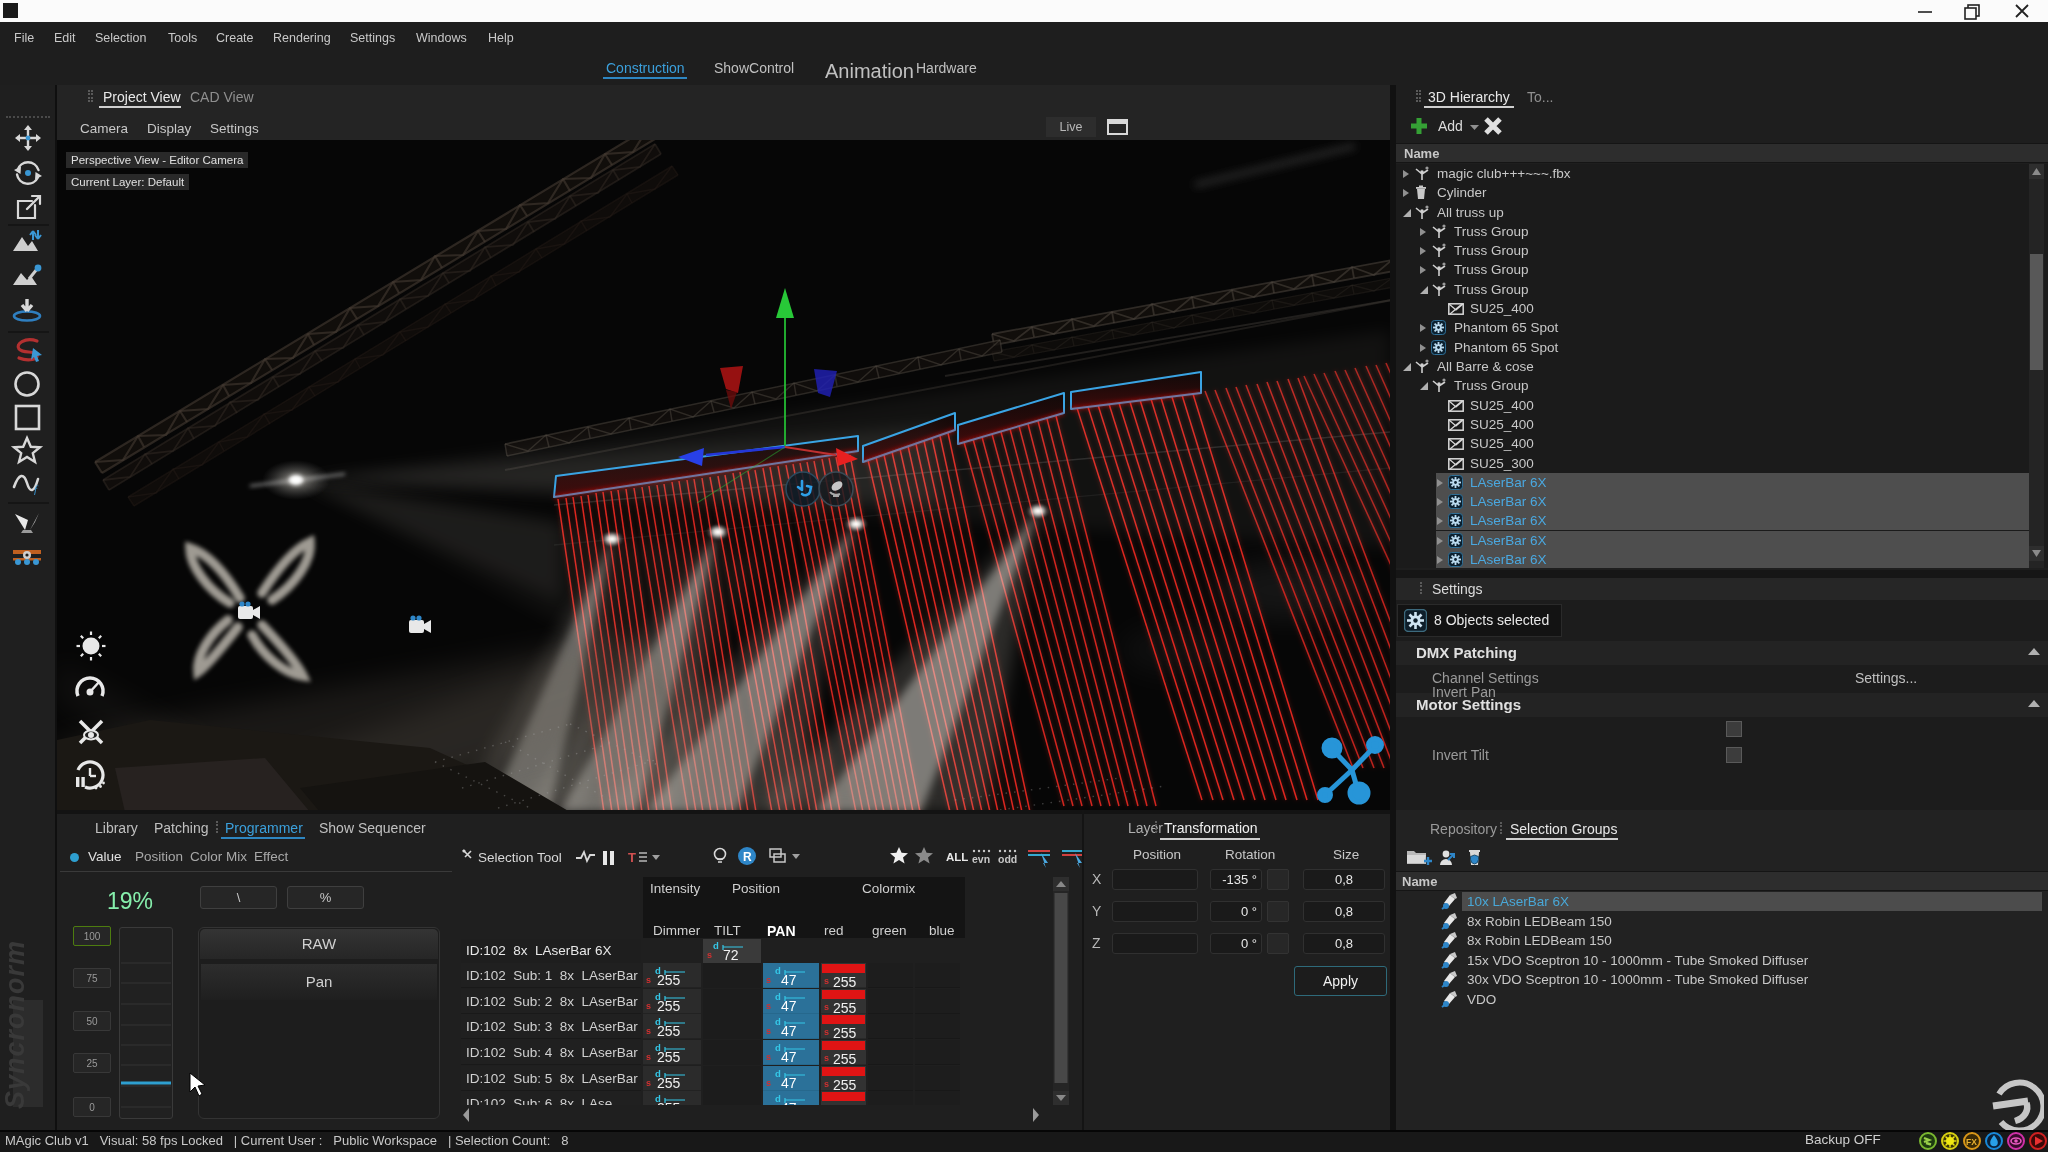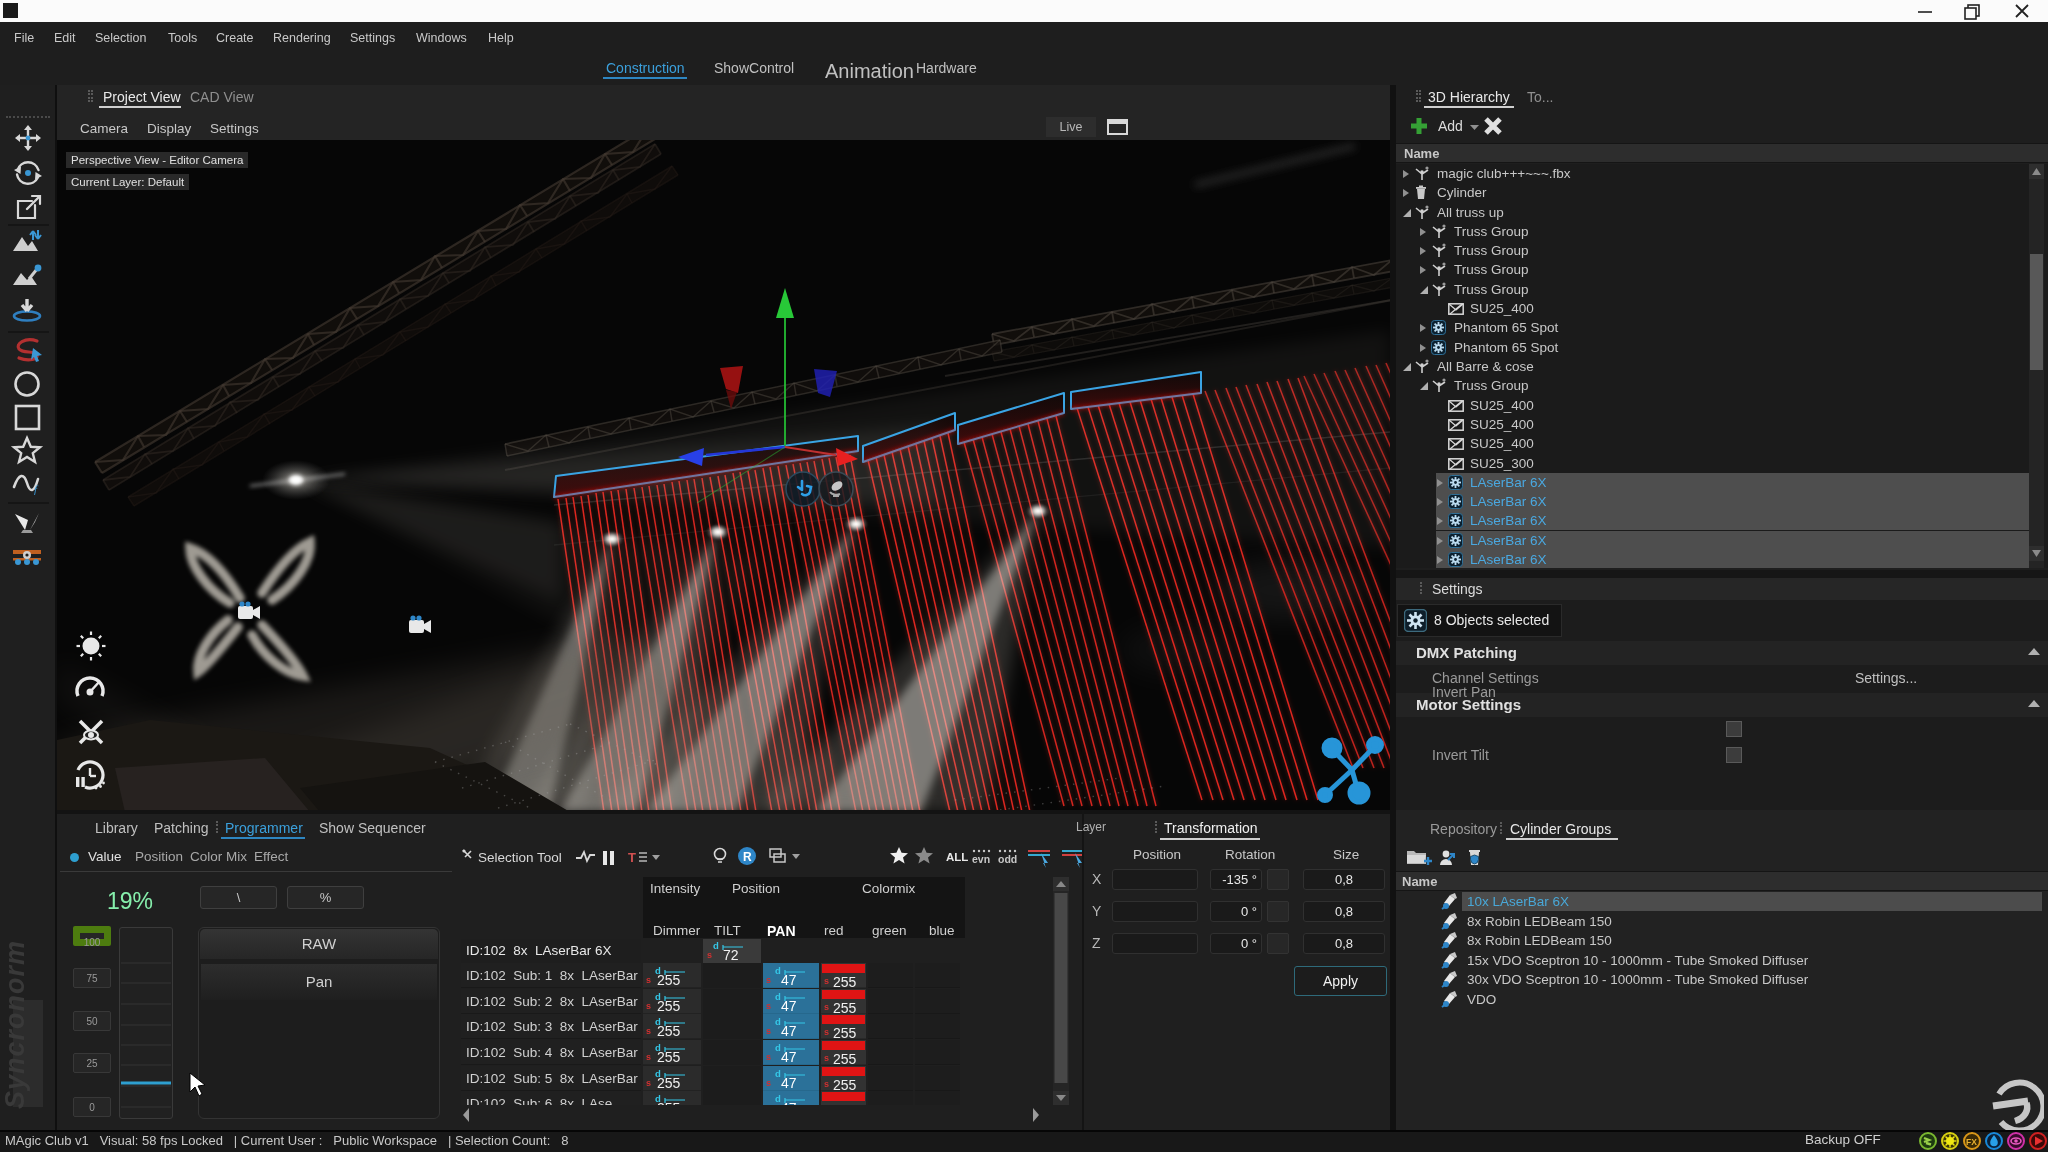--- a/index.html
+++ b/index.html
@@ -902,21 +902,21 @@
 <svg class="abs" style="left:2028px;top:700px" width="12" height="8">
     <polygon points="6,0 12,7 0,7" fill="#b0b0b0"></polygon>
   </svg>
 <div class="txt" style="left:1432px;top:684px;font-size:14px;color:#9a9a9a;">Invert Pan</div>
 <div class="abs" style="left:1726px;top:721px;width:16px;height:16px;background:#3c3c3c;border:1px solid #5a5a5a;"></div>
 <div class="txt" style="left:1432px;top:747px;font-size:14px;color:#9a9a9a;">Invert Tilt</div>
 <div class="abs" style="left:1726px;top:747px;width:16px;height:16px;background:#3c3c3c;border:1px solid #5a5a5a;"></div>
 <div class="abs" style="left:1396px;top:810px;width:652px;height:320px;background:#222222;"></div>
 <div class="txt" style="left:1430px;top:821px;font-size:14px;color:#9a9a9a;">Repository</div>
 <div class="abs" style="left:1500px;top:822px;width:4px;height:12px;border-left:2px dotted #5a5a5a;"></div>
-<div class="txt" style="left:1510px;top:821px;font-size:14px;color:#e8e8e8;">Cylinder Groups</div>
+<div class="txt" style="left:1510px;top:821px;font-size:14px;color:#e8e8e8;">Selection Groups</div>
 <div class="abs" style="left:1506px;top:838px;width:112px;height:2px;background:#cfcfcf;"></div>
 <svg class="abs" style="left:1406px;top:846px;" width="90" height="22">
  <path d="M1 5 h7 l2 2 h10 v11 h-19 z" fill="#b8b8b8"></path>
     <path d="M1 9 h19 l-2 8 h-17 z" fill="#d8d8d8"></path>
  <path d="M18 15 h8 M22 11 v8" stroke="#2e86c8" stroke-width="2.4"></path>
  <circle cx="40" cy="8" r="3.4" fill="#e0e0e0"></circle>
     <path d="M34 19 a6 6 0 0 1 12 0 z" fill="#e0e0e0"></path>
  <path d="M42 14 l6 -6 M44 8 h4 v4" stroke="#2e86c8" stroke-width="2"></path>
  <path d="M64 6 L65 19 H72 L73 6 Z" fill="#d8d8d8"></path>
     <rect x="63" y="4" width="11" height="2" fill="#d8d8d8"></rect>
@@ -992,21 +992,21 @@
  <path d="M116 11 h5 l3 -6 3 9 3 -6 h5" stroke="#d8d8d8" stroke-width="1.8" fill="none"></path>
  <rect x="143" y="4" width="4" height="14" fill="#e8e8e8"></rect>
     <rect x="150" y="4" width="4" height="14" fill="#e8e8e8"></rect>
  <text x="168" y="15" font-size="13" fill="#d05050" font-family="Liberation Sans" font-weight="bold">T</text>
  <path d="M179 6 h8 M179 10 h8 M179 14 h8" stroke="#b8b8b8" stroke-width="1.6"></path>
  <path d="M192 8 l4 5 4 -5" fill="#a0a0a0"></path>
 </svg>
 <div class="txt" style="left:107px;top:888px;font-size:23px;color:#86efac;">19%</div>
 <div class="abs" style="left:200px;top:886px;width:77px;height:23px;background:#262626;border:1px solid #3f3f3f;border-radius:3px;color:#c8c8c8;font-size:13px;text-align:center;line-height:22px;">\</div>
 <div class="abs" style="left:287px;top:886px;width:77px;height:23px;background:#262626;border:1px solid #3f3f3f;border-radius:3px;color:#c8c8c8;font-size:13px;text-align:center;line-height:22px;">%</div>
-<div class="abs" style="left:73px;top:926px;width:38px;height:20px;background:#262626;border:7px solid #4d7c0f;border-radius:2px;color:#9a9a9a;font-size:10px;text-align:center;line-height:19px;">100</div>
+<div class="abs" style="left:73px;top:926px;width:38px;height:20px;background:#262626;border:1px solid #4d7c0f;border-radius:2px;color:#9a9a9a;font-size:10px;text-align:center;line-height:19px;">100</div>
 <div class="abs" style="left:73px;top:968px;width:38px;height:20px;background:#262626;border:1px solid #383838;border-radius:2px;color:#9a9a9a;font-size:10px;text-align:center;line-height:19px;">75</div>
 <div class="abs" style="left:73px;top:1011px;width:38px;height:20px;background:#262626;border:1px solid #383838;border-radius:2px;color:#9a9a9a;font-size:10px;text-align:center;line-height:19px;">50</div>
 <div class="abs" style="left:73px;top:1053px;width:38px;height:20px;background:#262626;border:1px solid #383838;border-radius:2px;color:#9a9a9a;font-size:10px;text-align:center;line-height:19px;">25</div>
 <div class="abs" style="left:73px;top:1097px;width:38px;height:20px;background:#262626;border:1px solid #383838;border-radius:2px;color:#9a9a9a;font-size:10px;text-align:center;line-height:19px;">0</div>
 <div class="abs" style="left:119px;top:927px;width:54px;height:192px;background:#212121;border:1px solid #3a3a3a;border-radius:3px;"></div>
 <svg class="abs" style="left:119px;top:927px;" width="54" height="192">
     <line x1="2" y1="36" x2="52" y2="36" stroke="#2e2e2e" stroke-width="1.4"></line>
     <line x1="2" y1="56" x2="52" y2="56" stroke="#2e2e2e" stroke-width="1.4"></line>
     <line x1="2" y1="77" x2="52" y2="77" stroke="#2e2e2e" stroke-width="1.4"></line>
     <line x1="2" y1="98" x2="52" y2="98" stroke="#2e2e2e" stroke-width="1.4"></line>
@@ -1227,21 +1227,21 @@
     <polygon points="8,4 13,10 3,10" fill="#888"></polygon>
     <rect x="1.5" y="16" width="13" height="190" fill="#484848"></rect>
     <rect x="0" y="214" width="16" height="14" fill="#2e2e2e"></rect>
     <polygon points="8,224 13,218 3,218" fill="#888"></polygon>
   </svg>
 <svg class="abs" style="left:461px;top:1106px;" width="600" height="20">
     <polygon points="8,2 2,9 8,16" fill="#9a9a9a"></polygon>
     <polygon points="572,2 578,9 572,16" fill="#9a9a9a"></polygon>
   </svg>
 <div class="abs" style="left:1082px;top:810px;width:2px;height:320px;background:#141414;"></div>
-<div class="txt" style="left:1076px;top:820px;font-size:12px;color:#b0b0b0;">Layer</div>
+<div class="txt" style="left:1128px;top:820px;font-size:14px;color:#b0b0b0;">Layer</div>
 <div class="abs" style="left:1155px;top:821px;width:4px;height:12px;border-left:2px dotted #5a5a5a;"></div>
 <div class="txt" style="left:1164px;top:820px;font-size:14px;color:#f0f0f0;">Transformation</div>
 <div class="abs" style="left:1160px;top:838px;width:100px;height:2px;background:#cfcfcf;"></div>
 <div class="txt" style="left:1133px;top:847px;font-size:13.5px;color:#c8c8c8;">Position</div>
 <div class="txt" style="left:1225px;top:847px;font-size:13.5px;color:#c8c8c8;">Rotation</div>
 <div class="txt" style="left:1333px;top:847px;font-size:13.5px;color:#c8c8c8;">Size</div>
 <div class="txt" style="left:1092px;top:871px;font-size:14px;color:#b8b8b8;">X</div>
 <div class="abs" style="left:1112px;top:869px;width:86px;height:21px;background:#1a1a1a;border:1px solid #303030;border-radius:3px;"></div>
 <div class="abs" style="left:1210px;top:869px;width:52px;height:21px;background:#1a1a1a;border:1px solid #303030;border-radius:3px;color:#e8e8e8;font-size:13px;text-align:right;line-height:20px;padding-right:4px;">-135 °</div>
 <div class="abs" style="left:1267px;top:869px;width:22px;height:21px;background:#272727;border:1px solid #333;border-radius:2px;"></div>

